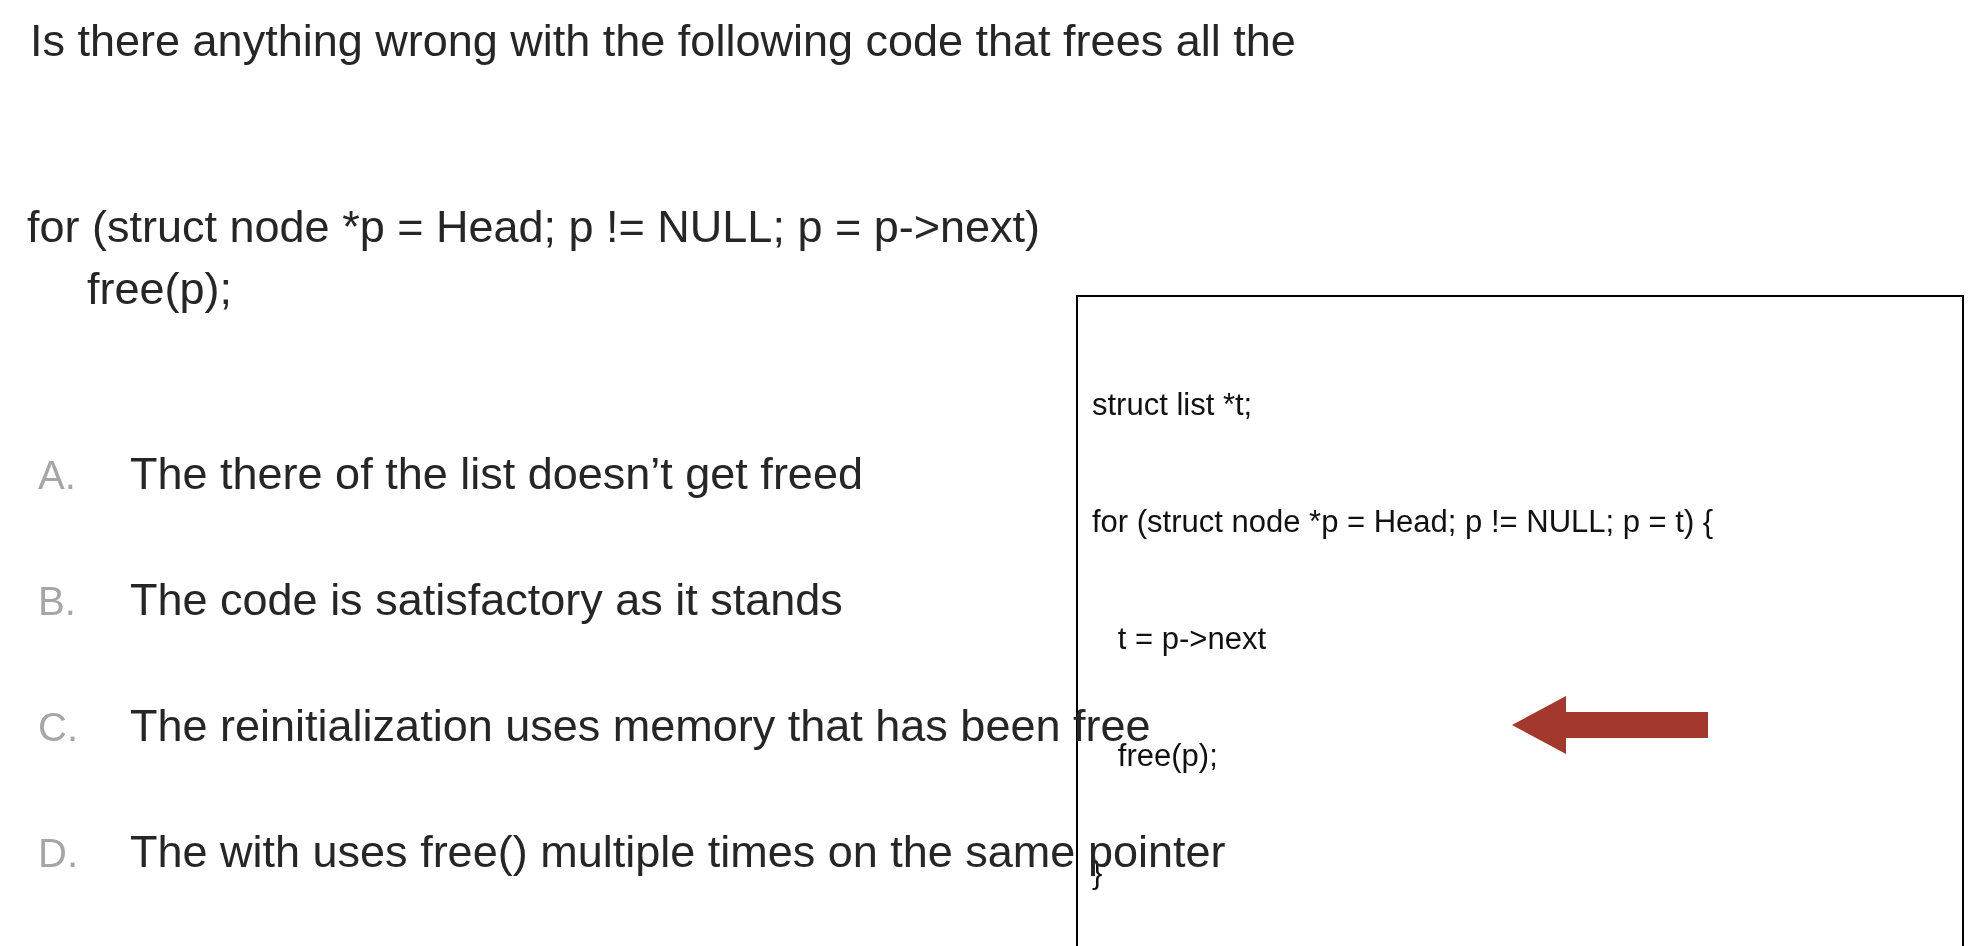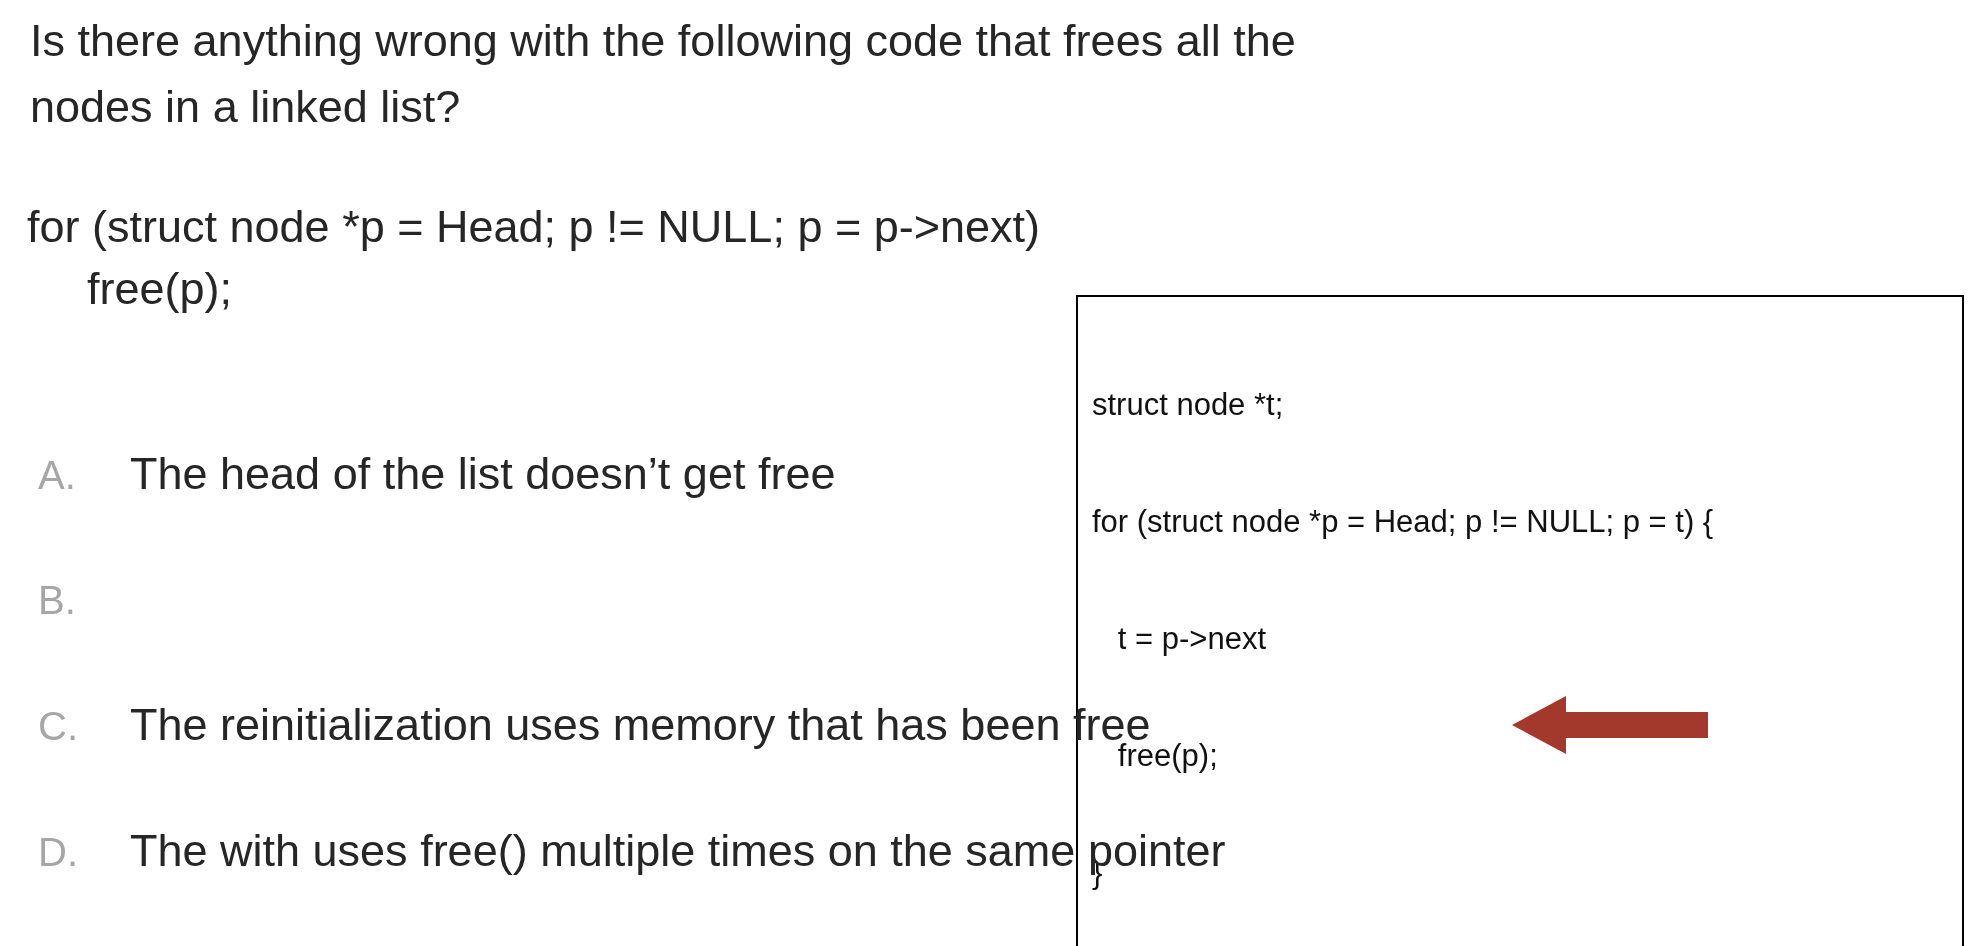--- a/index.html
+++ b/index.html
@@ -76,43 +76,43 @@
     top: 690px;
   }
 </style>
 </head>
 <body>
 
 <div class="slide">
 
   <div class="question">
     <div>Is there anything wrong with the following code that frees all the</div>
-    <div>nodes in a linked list?</div>
   </div>
 
   <div class="code-main">
     <div>for (struct node *p = Head; p != NULL; p = p-&gt;next)</div>
     <div class="indent">free(p);</div>
   </div>
 
   <div class="code-box">
-    <div>struct node *t;</div>
+    <div>struct list *t;</div>
     <div>for (struct node *p = Head; p != NULL; p = t) {</div>
     <div>   t = p-&gt;next</div>
     <div>   free(p);</div>
     <div>}</div>
   </div>
 
   <div class="options">
     <div class="option">
       <span class="letter">A.</span>
-      <span class="text">The head of the list doesn’t get free</span>
+      <span class="text">The there of the list doesn’t get freed</span>
     </div>
     <div class="option">
       <span class="letter">B.</span>
+      <span class="text">The code is satisfactory as it stands</span>
     </div>
     <div class="option">
       <span class="letter">C.</span>
       <span class="text">The reinitialization uses memory that has been free</span>
     </div>
     <div class="option">
       <span class="letter">D.</span>
       <span class="text">The with uses free() multiple times on the same pointer</span>
     </div>
   </div>

